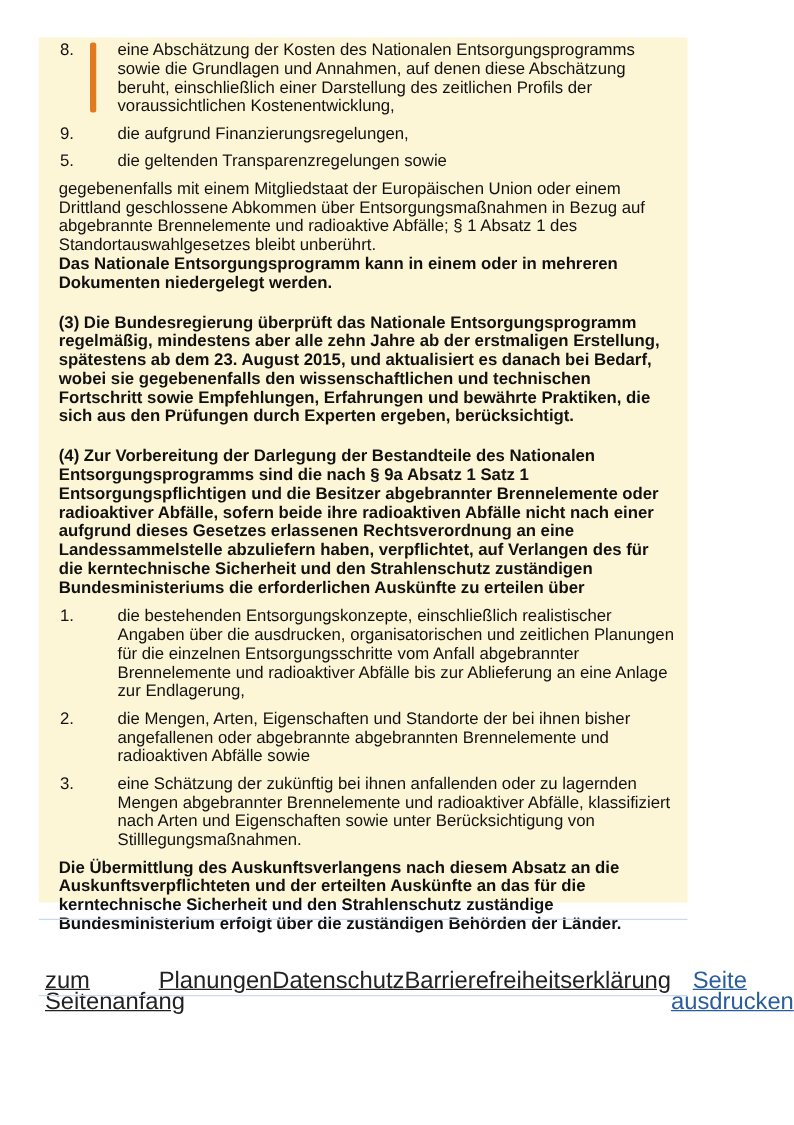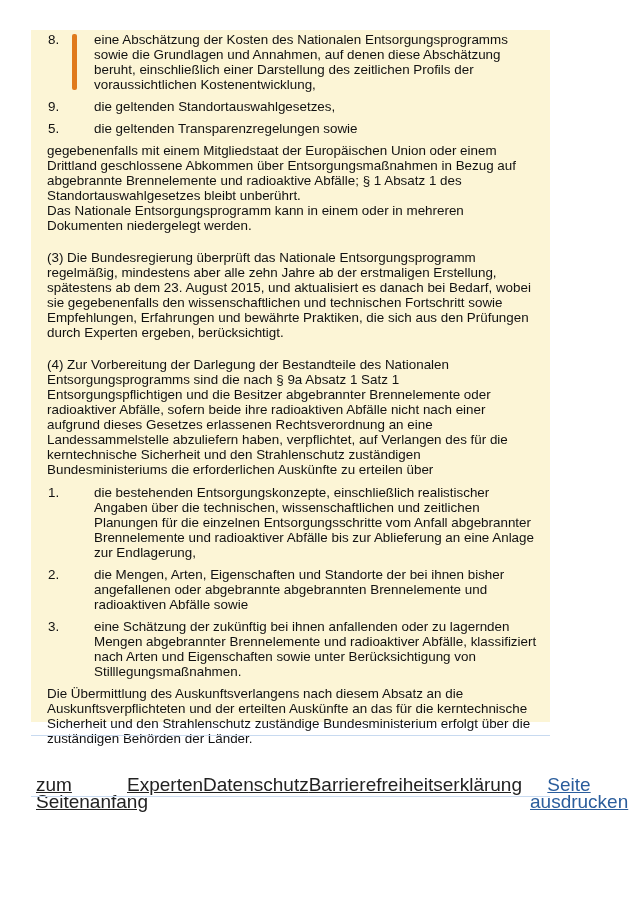--- a/index.html
+++ b/index.html
@@ -49,20 +49,21 @@
     position: absolute;
     left: 25px;
     top: 2px;
     width: 5px;
     height: 56px;
     background: #e07a1c;
     border-radius: 2px;
   }
   p.para {
     margin: 0 12px 8px 0;
+    font-weight: bold;
   }
   .gap { height: 9px; }
   .divider {
     position: absolute;
     left: 31px;
     width: 519px;
     height: 1px;
     background: #c8daf0;
   }
   .footer {
@@ -94,56 +95,56 @@
 <div class="content-panel">
   <div class="inner">
 
     <div class="list-item">
       <span class="change-marker"></span>
       <span class="num">8.</span>
       <span class="item-text">eine Abschätzung der Kosten des Nationalen Entsorgungsprogramms sowie die Grundlagen und Annahmen, auf denen diese Abschätzung beruht, einschließlich einer Darstellung des zeitlichen Profils der voraussichtlichen Kostenentwicklung,</span>
     </div>
     <div class="list-item">
       <span class="num">9.</span>
-      <span class="item-text">die geltenden Standortauswahlgesetzes,</span>
+      <span class="item-text">die aufgrund Finanzierungsregelungen,</span>
     </div>
     <div class="list-item">
       <span class="num">5.</span>
       <span class="item-text">die geltenden Transparenzregelungen sowie</span>
     </div>
     <div class="list-item tight">
       <span class="item-text">gegebenenfalls mit einem Mitgliedstaat der Europäischen Union oder einem Drittland geschlossene Abkommen über Entsorgungsmaßnahmen in Bezug auf abgebrannte Brennelemente und radioaktive Abfälle; § 1 Absatz 1 des Standortauswahlgesetzes bleibt unberührt.</span>
     </div>
 
     <p class="para">Das Nationale Entsorgungsprogramm kann in einem oder in mehreren Dokumenten niedergelegt werden.</p>
     <div class="gap"></div>
     <p class="para">(3) Die Bundesregierung überprüft das Nationale Entsorgungsprogramm regelmäßig, mindestens aber alle zehn Jahre ab der erstmaligen Erstellung, spätestens ab dem 23. August 2015, und aktualisiert es danach bei Bedarf, wobei sie gegebenenfalls den wissenschaftlichen und technischen Fortschritt sowie Empfehlungen, Erfahrungen und bewährte Praktiken, die sich aus den Prüfungen durch Experten ergeben, berücksichtigt.</p>
     <div class="gap"></div>
     <p class="para">(4) Zur Vorbereitung der Darlegung der Bestandteile des Nationalen Entsorgungsprogramms sind die nach § 9a Absatz 1 Satz 1 Entsorgungspflichtigen und die Besitzer abgebrannter Brennelemente oder radioaktiver Abfälle, sofern beide ihre radioaktiven Abfälle nicht nach einer aufgrund dieses Gesetzes erlassenen Rechtsverordnung an eine Landessammelstelle abzuliefern haben, verpflichtet, auf Verlangen des für die kerntechnische Sicherheit und den Strahlenschutz zuständigen Bundesministeriums die erforderlichen Auskünfte zu erteilen über</p>
 
     <div class="list-item">
       <span class="num">1.</span>
-      <span class="item-text">die bestehenden Entsorgungskonzepte, einschließlich realistischer Angaben über die technischen, wissenschaftlichen und zeitlichen Planungen für die einzelnen Entsorgungsschritte vom Anfall abgebrannter Brennelemente und radioaktiver Abfälle bis zur Ablieferung an eine Anlage zur Endlagerung,</span>
+      <span class="item-text">die bestehenden Entsorgungskonzepte, einschließlich realistischer Angaben über die ausdrucken, organisatorischen und zeitlichen Planungen für die einzelnen Entsorgungsschritte vom Anfall abgebrannter Brennelemente und radioaktiver Abfälle bis zur Ablieferung an eine Anlage zur Endlagerung,</span>
     </div>
     <div class="list-item">
       <span class="num">2.</span>
       <span class="item-text">die Mengen, Arten, Eigenschaften und Standorte der bei ihnen bisher angefallenen oder abgebrannte abgebrannten Brennelemente und radioaktiven Abfälle sowie</span>
     </div>
     <div class="list-item">
       <span class="num">3.</span>
       <span class="item-text">eine Schätzung der zukünftig bei ihnen anfallenden oder zu lagernden Mengen abgebrannter Brennelemente und radioaktiver Abfälle, klassifiziert nach Arten und Eigenschaften sowie unter Berücksichtigung von Stilllegungsmaßnahmen.</span>
     </div>
 
     <p class="para">Die Übermittlung des Auskunftsverlangens nach diesem Absatz an die Auskunftsverpflichteten und der erteilten Auskünfte an das für die kerntechnische Sicherheit und den Strahlenschutz zuständige Bundesministerium erfolgt über die zuständigen Behörden der Länder.</p>
   </div>
 </div>
 
 <div class="divider" style="top:735px;"></div>
 
 <div class="footer">
   <a class="zum" href="#">zum Seitenanfang</a>
-  <a class="imp" href="#">Experten</a>
+  <a class="imp" href="#">Planungen</a>
   <a href="#">Datenschutz</a>
   <a href="#">Barrierefreiheitserklärung</a>
   <a class="print" href="#" style="width:78px;">Seite ausdrucken</a>
 </div>
 
 <div class="divider" style="top:796px;"></div>
 
 </body></html>

